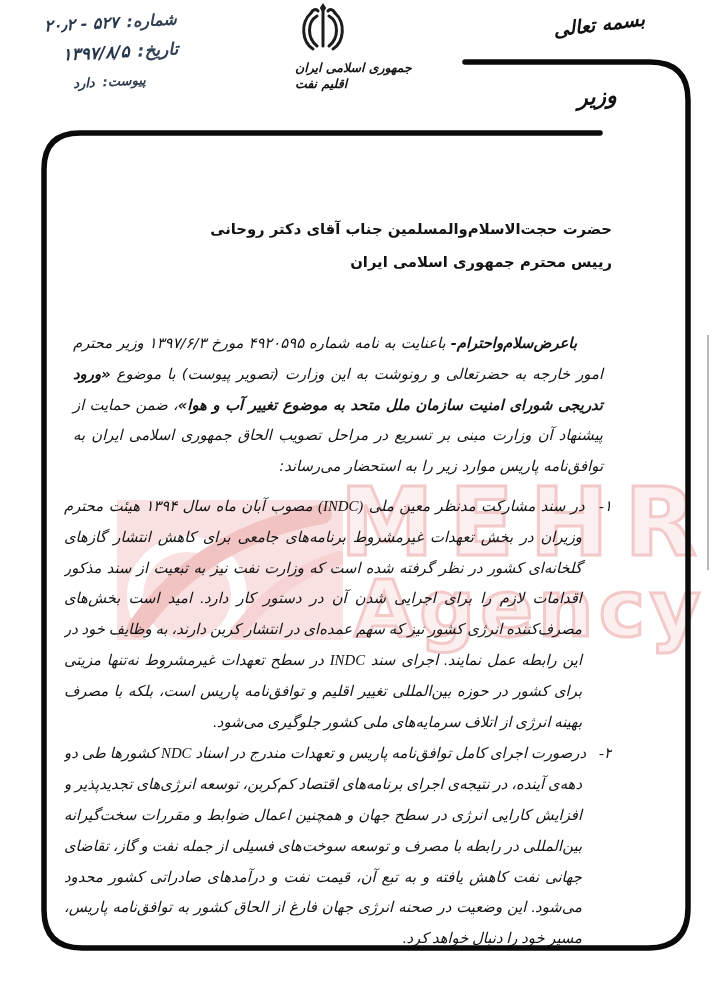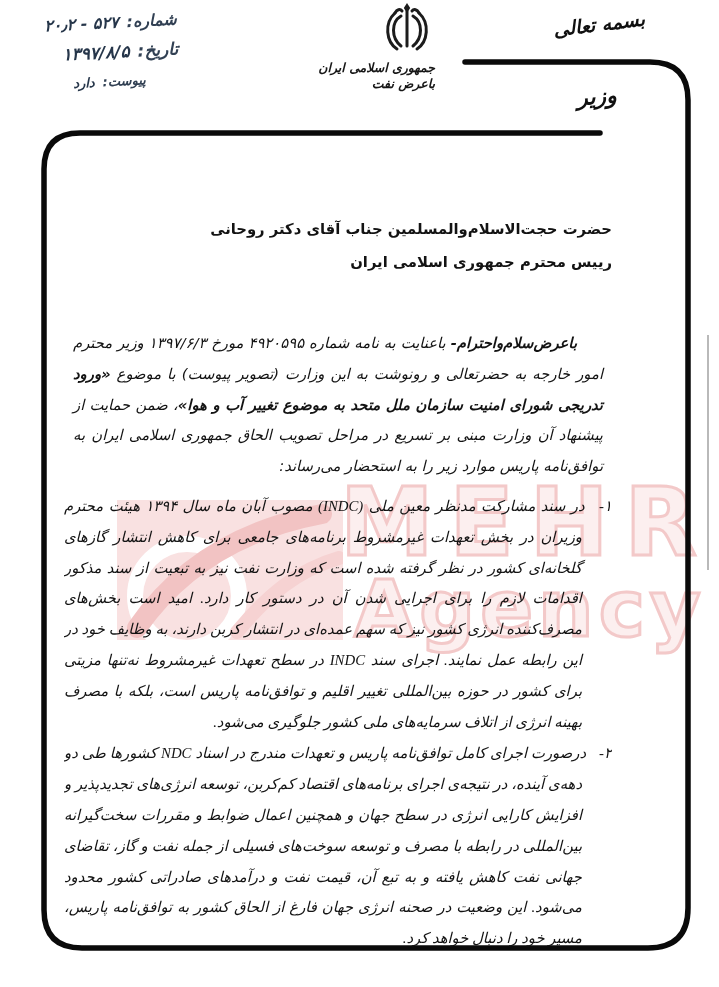--- a/index.html
+++ b/index.html
@@ -28,21 +28,21 @@
   
   .bismillah{
     position:absolute;top:13px;right:74px;font-size:19px;font-weight:bold;
     font-style:italic;transform:rotate(-7deg);color:#101010;
   }
   .minister{
     position:absolute;top:84px;right:102px;font-size:22px;font-weight:bold;
     font-style:italic;transform:rotate(-4deg);color:#101010;
   }
   .header-center{
-    position:absolute;left:295px;top:2px;width:140px;text-align:right;
+    position:absolute;left:295px;top:2px;width:140px;text-align:left;
   }
   .org-name{font-size:12.5px;font-weight:bold;font-style:italic;margin-top:2px;color:#161616;}
   .ministry{font-size:12.5px;font-weight:bold;font-style:italic;margin-top:1px;color:#161616;}
   .hand-fields{
     position:absolute;left:8px;top:8px;width:170px;direction:rtl;
     transform:rotate(-3deg);color:#26364a;
   }
   .hand-row{
     display:flex;flex-direction:row;justify-content:flex-start;gap:8px;
     font-weight:bold;font-style:italic;
@@ -102,21 +102,21 @@
           <path d="M34,14 C44,20 44,36 34,44"></path>
           <path d="M16,11 C5,21 7,40 18,47"></path>
           <path d="M16,11 C18,7.5 21,6.5 23,9"></path>
           <path d="M40,11 C51,21 49,40 38,47"></path>
           <path d="M40,11 C38,7.5 35,6.5 33,9"></path>
         </g>
         <path d="M28,1 l3.2,5 -3.2,5 -3.2,-5 z" fill="#1c1c1c"></path>
       </svg>
     </span>
     <div class="org-name">جمهوری اسلامی ایران</div>
-    <div class="ministry">باعرض نفت</div>
+    <div class="ministry">اقلیم نفت</div>
   </div>
 
   <div class="hand-fields">
     <div class="hand-row r1">
       <span class="hand-label">شماره:</span>
       <span>۵۲۷ - ۲۰٫۲</span>
     </div>
     <div class="hand-row r2">
       <span class="hand-label">تاریخ:</span>
       <span>۱۳۹۷/۸/۵</span>

